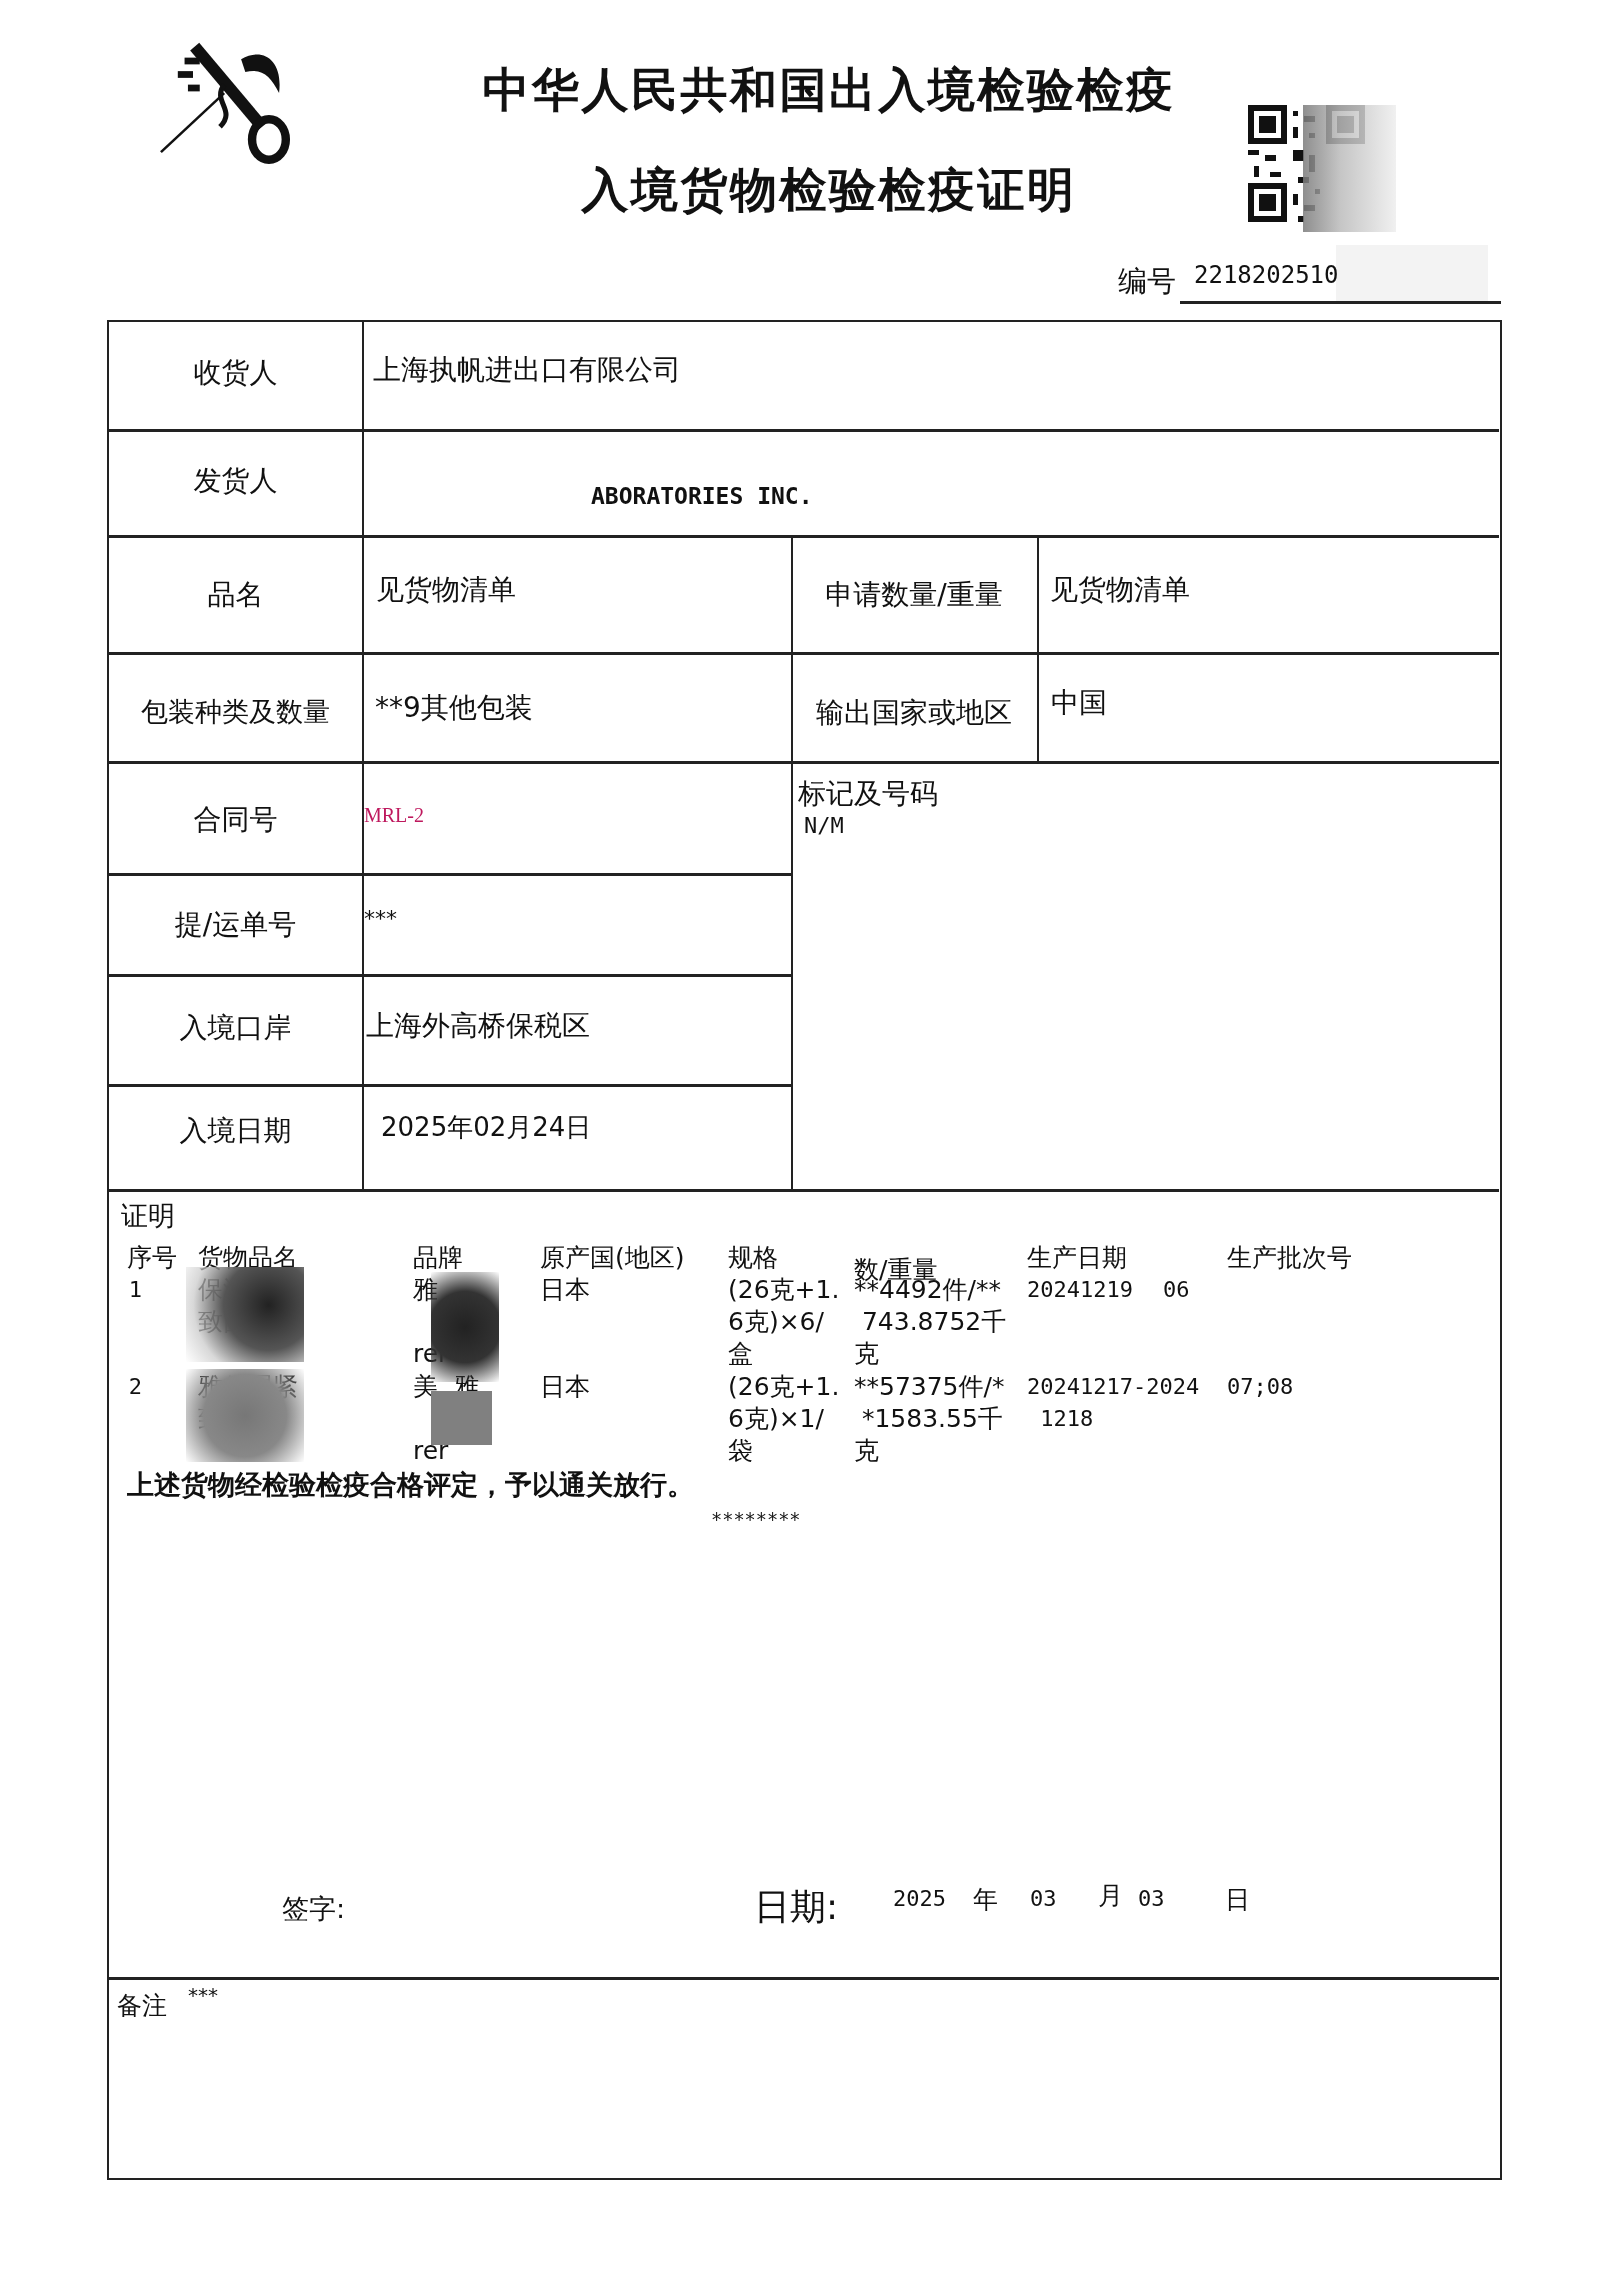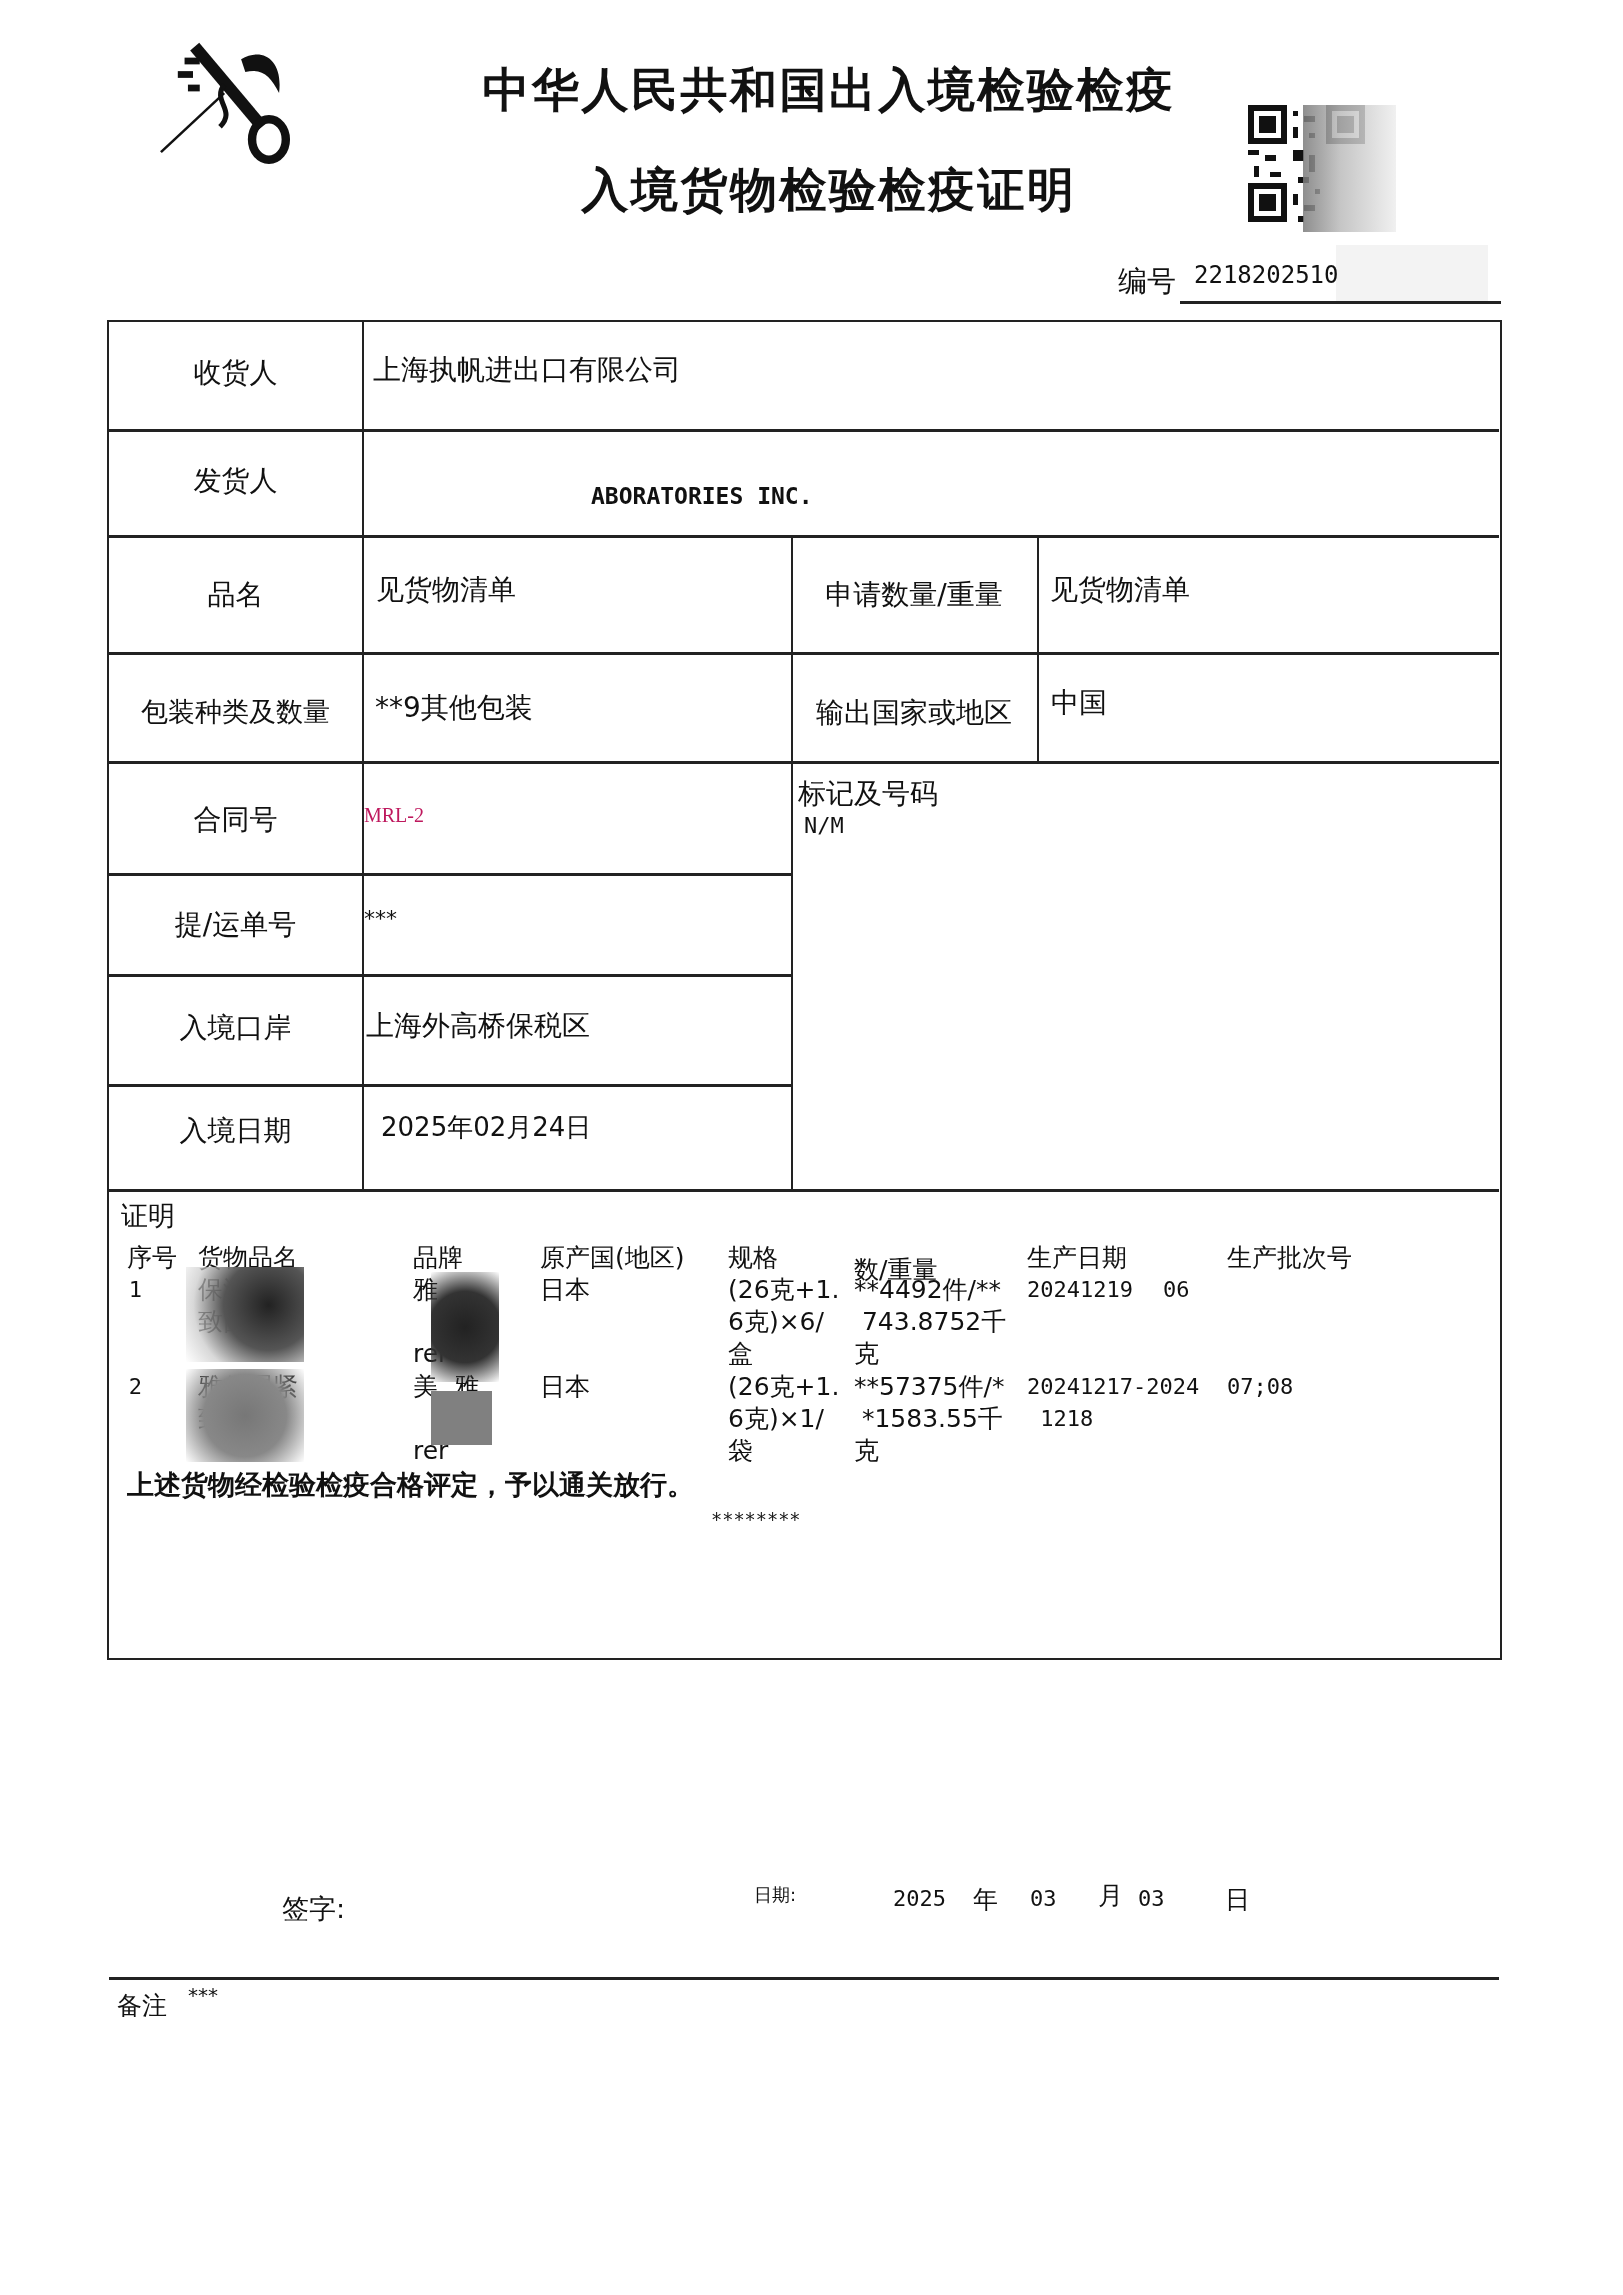--- a/index.html
+++ b/index.html
@@ -9,21 +9,21 @@
   .title1{left:0;width:1658px;top:59px;text-align:center;font-size:47px;font-weight:bold;letter-spacing:2.5px;}
   .title2{left:0;width:1658px;top:159px;text-align:center;font-size:47px;font-weight:bold;letter-spacing:2.5px;}
   .logo{left:144px;top:34px;width:152px;height:135px;}
   .qr{left:1248px;top:105px;width:117px;height:117px;}
   .blur{left:1303px;top:105px;width:93px;height:127px;background:linear-gradient(90deg,#7a7a7a 0,#bbb 40%,#eee 100%);opacity:.85;}
   .blur2{left:1336px;top:245px;width:152px;height:59px;background:#f3f3f3;}
   .serial-label{left:1118px;top:262px;font-size:29px;}
   .serial-value{left:1194px;top:261px;font-size:24px;font-family:"DejaVu Sans Mono","Liberation Mono",monospace;}
   .serial-line{left:1180px;top:301px;width:321px;height:2.5px;background:#222;}
 
-  .frame{left:107px;top:320px;width:1395px;height:1340px;border:2.5px solid #222;box-sizing:border-box;padding-left:27px;}
+  .frame{left:107px;top:320px;width:1395px;height:1860px;border:2.5px solid #222;box-sizing:border-box;padding-left:27px;}
   .hline{position:absolute;height:2.5px;background:#222;}
   .vline{position:absolute;width:1.7px;background:#222;}
   .cell-label{position:absolute;font-size:28px;text-align:center;}
   .cell-value{position:absolute;font-size:28px;}
   .mono{font-family:"DejaVu Sans Mono","Liberation Mono",monospace;}
   .proof{position:absolute;font-size:27px;}
   .goods{position:absolute;left:127px;top:1242px;font-size:25px;line-height:32px;}
   .gcol{position:absolute;white-space:pre;}
   .mask{position:absolute;}
 </style>
@@ -156,21 +156,21 @@
   <div class="mask" style="left:59px;top:25px;width:118px;height:95px;background:radial-gradient(circle at 70% 40%,#222 0,#555 45%,rgba(200,200,200,.7) 75%,rgba(255,255,255,0) 100%);"></div>
   <div class="mask" style="left:59px;top:127px;width:118px;height:93px;background:radial-gradient(circle,#777 0,#888 55%,rgba(255,255,255,0) 100%);"></div>
   <div class="mask" style="left:304px;top:30px;width:68px;height:110px;background:radial-gradient(circle,#222 0,#333 55%,rgba(255,255,255,0) 100%);"></div>
   <div class="mask" style="left:304px;top:149px;width:61px;height:54px;background:#808080;"></div>
 
   <div class="gcol" style="left:0;top:227px;font-size:27px;font-weight:bold;">上述货物经检验检疫合格评定，予以通关放行。</div>
   <div class="gcol mono" style="left:584px;top:262px;font-size:18.6px;">********</div>
 </div>
 
 <div class="abs" style="left:282px;top:1891px;font-size:27px;">签字:</div>
-<div class="abs" style="left:754px;top:1883px;font-size:18px;">日期:</div>
+<div class="abs" style="left:754px;top:1883px;font-size:36px;">日期:</div>
 <div class="abs mono" style="left:893px;top:1886px;font-size:22px;">2025</div>
 <div class="abs" style="left:973px;top:1883px;font-size:25px;">年</div>
 <div class="abs mono" style="left:1030px;top:1886px;font-size:22px;">03</div>
 <div class="abs" style="left:1098px;top:1879px;font-size:25px;">月</div>
 <div class="abs mono" style="left:1138px;top:1886px;font-size:22px;">03</div>
 <div class="abs" style="left:1225px;top:1883px;font-size:25px;">日</div>
 
 <div class="abs" style="left:117px;top:1989px;font-size:25px;">备注</div>
 <div class="abs" style="left:188px;top:1983px;font-size:20px;">***</div>
 

